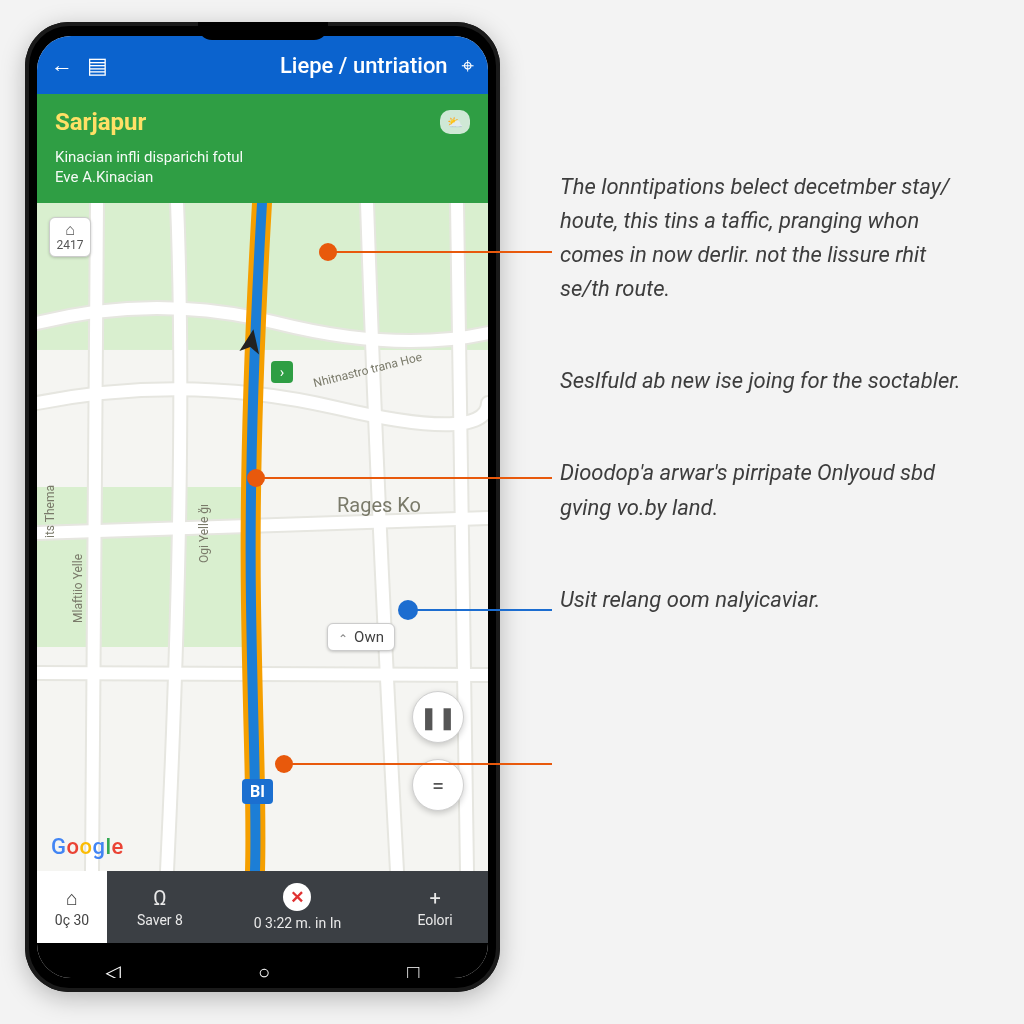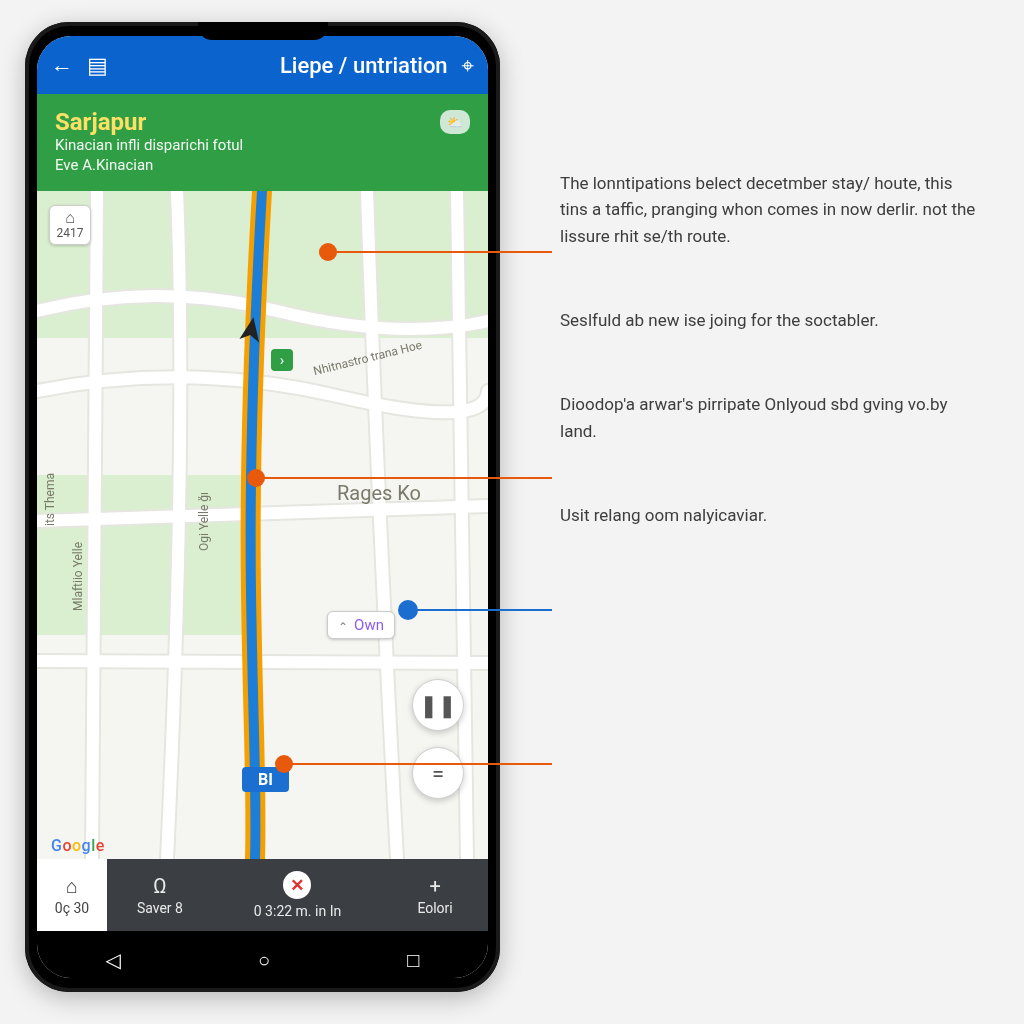--- a/index.html
+++ b/index.html
@@ -35,21 +35,21 @@
     display:flex; align-items:center; gap:14px; padding:0 14px;
     font-size:22px;
   }
   .topbar .title { font-weight:500; flex:1;text-align:right; }
   .icon { display:inline-flex; align-items:center; justify-content:center; }
   
   .dest {
     background:#2f9e44; color:#fff; padding:14px 18px 16px;
     position:relative;
   }
-  .dest h2 { font-size:24px; font-weight:700; color:#ffe066; margin-bottom:0;}
+  .dest h2 { font-size:24px; font-weight:700; color:#ffe066; margin-bottom:12px;}
   .dest .line { font-size:15px; opacity:.95; line-height:1.3; }
   .dest .pill {
     position:absolute; right:18px; top:16px;
     width:30px;height:24px;background:#cfe8d5;border-radius:10px;
     display:flex;align-items:center;justify-content:center;
     font-size:13px;color:#2f9e44;font-weight:700;
   }
   
   .map {
     position:relative; height:668px;
@@ -63,44 +63,44 @@
   .home-badge{
     position:absolute; left:12px; top:14px;
     width:42px; background:#fff;border:1px solid #ccc;border-radius:6px;
     text-align:center;padding:4px 0;font-size:12px;color:#555;
     box-shadow:0 1px 3px rgba(0,0,0,.2);
   }
   .home-badge .hicon{font-size:16px;line-height:1}
   .own-chip{
     position:absolute; left:290px; top:420px;
     background:#fff;border:1px solid #ccc;border-radius:6px;
-    padding:4px 10px;font-size:15px;color:#8b5cf6;
+    padding:4px 10px;font-size:15px;color:#404040;
     display:flex;align-items:flex-end;gap:4px;
     box-shadow:0 1px 3px rgba(0,0,0,.2);
   }
   .own-chip::before{content:"⌃";font-size:12px;margin-right:2px;color:#888}
   .fab{
     position:absolute; right:24px;
     width:52px;height:52px;border-radius:50%;
     background:#fff;border:1px solid #d0d0d0;
     display:flex;align-items:center;justify-content:center;
     font-size:22px;color:#555;box-shadow:0 2px 6px rgba(0,0,0,.2);
   }
   .fab.pause{top:488px}
   .fab.more{top:556px}
   .bl-badge{
     position:absolute; left:205px; top:576px;
     background:#1b6fd0;color:#fff;font-weight:700;
-    font-size:16px;padding:3px 16px;border-radius:4px;
+    font-size:16px;padding:3px 8px;border-radius:4px;
   }
   .map .poi{
     position:absolute;font-size:20px;color:#7a7a6a;white-space:nowrap;
   }
   .google-logo{
-    position:absolute;left:14px;bottom:4px;font-size:16px;font-weight:500;
+    position:absolute;left:14px;bottom:12px;font-size:22px;font-weight:500;
     letter-spacing:.5px;
   }
   .google-logo span:nth-child(1){color:#4285F4}
   .google-logo span:nth-child(2){color:#EA4335}
   .google-logo span:nth-child(3){color:#FBBC05}
   .google-logo span:nth-child(4){color:#4285F4}
   .google-logo span:nth-child(5){color:#34A853}
   .google-logo span:nth-child(6){color:#EA4335}
   
   .strip{
@@ -117,21 +117,21 @@
   .strip .red{width:28px;height:28px;border-radius:50%;background:#fff;color:#e03131;
     display:flex;align-items:center;justify-content:center;font-weight:800;font-size:17px;margin-bottom:2px}
   
   .navbar{
     height:58px;background:#000;display:flex;align-items:center;justify-content:space-around;
   }
   .navbar .nbtn{color:#fff;font-size:20px}
   
   .callouts{
     position:absolute; left:560px; top:170px; width:420px;
-    color:#3d3d3d;font-size:17px;line-height:1.55;
+    color:#3d3d3d;font-size:22px;line-height:1.55;font-style:italic;
   }
   .callouts .co{margin-bottom:58px}
   
   .leaders{position:absolute;inset:0;pointer-events:none}
   .dot{fill:#e8590c}
   .dot.blue{fill:#1c6dd0}
   .leader-line{stroke:#e8590c;stroke-width:2}
   .leader-line.blue{stroke:#1c6dd0}
 </style>
 </head>

